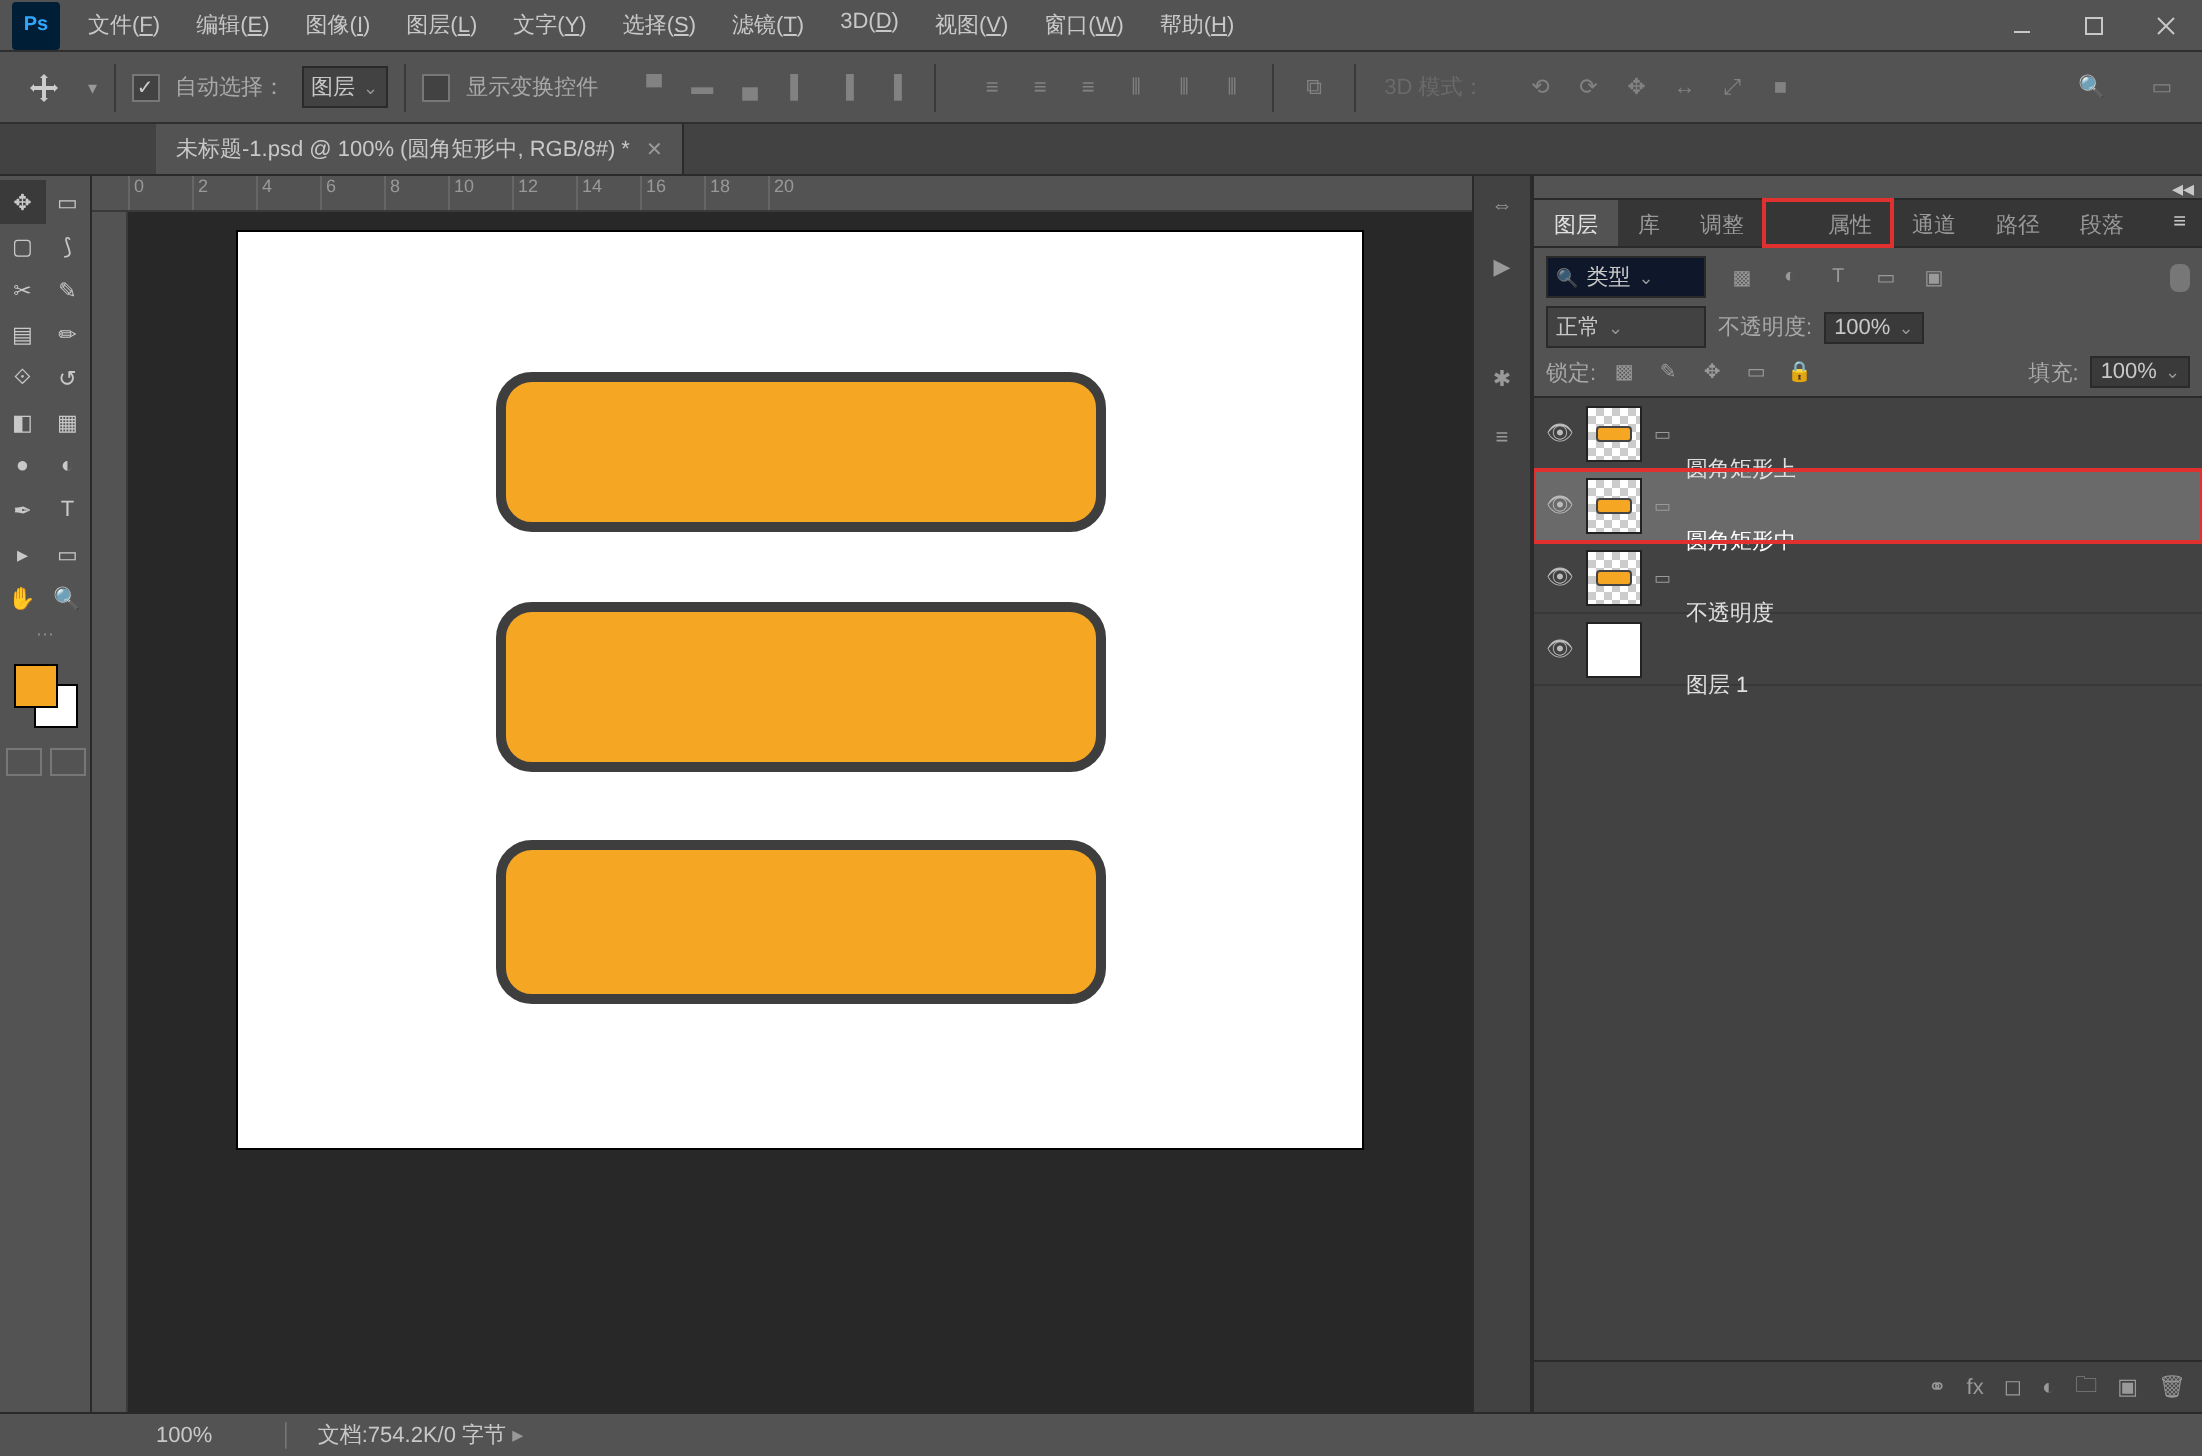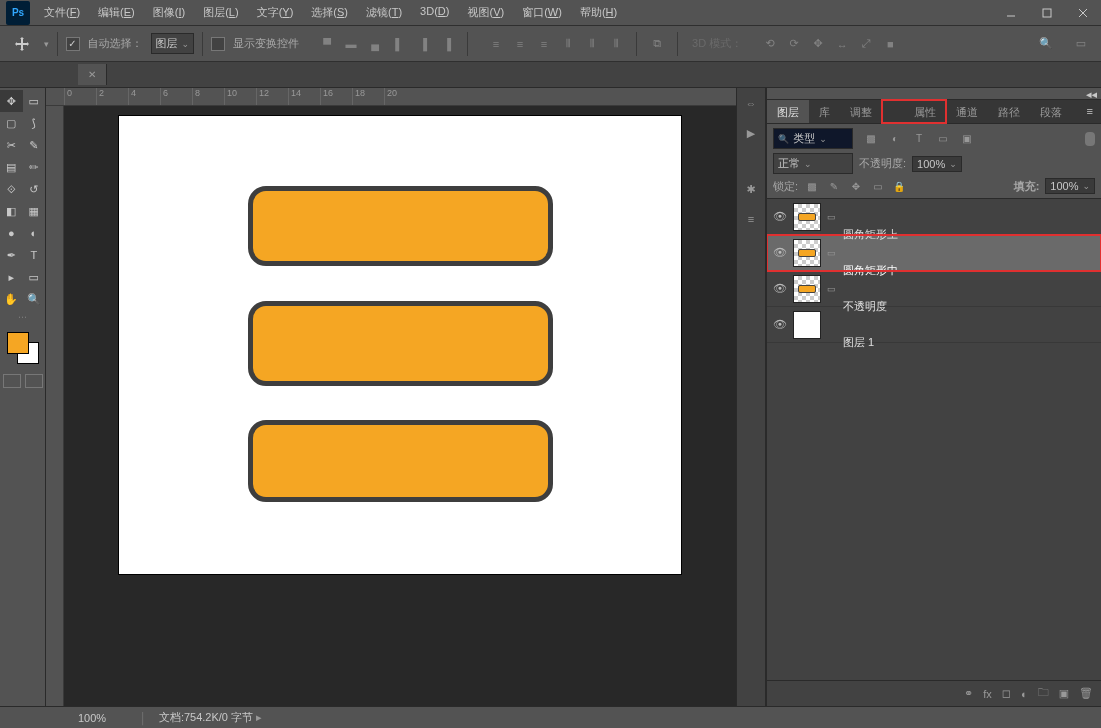--- a/index.html
+++ b/index.html
@@ -191,20 +191,21 @@
     <div class="opt-icon">↔</div>
     <div class="opt-icon">⤢</div>
     <div class="opt-icon">■</div>
   </div>
   <div class="search-btn">🔍</div>
   <div class="opt-icon">▭</div>
 </div>
 
 <div class="docbar">
   <div class="doctab">
+    <span>未标题-1.psd @ 100% (圆角矩形中, RGB/8#) *</span>
     <span class="doctab-x">✕</span>
   </div>
 </div>
 
 <div class="main">
 
   <div class="toolcol">
     <div class="tool-row">
         <div class="tool sel">✥</div>
         <div class="tool">▭</div>
@@ -325,21 +326,21 @@
             <span>100%</span>
           </span>
       </div>
       <div class="lo-row">
         <span class="lo-lbl">锁定:</span>
         <div class="lo-fi">▩</div>
         <div class="lo-fi">✎</div>
         <div class="lo-fi">✥</div>
         <div class="lo-fi">▭</div>
         <div class="lo-fi">🔒</div>
-        <span class="lo-lbl" style="margin-left:auto;font-weight:bold;">填充:</span>
+        <span class="lo-lbl" style="margin-left:auto;">填充:</span>
         <span class="lo-val dropdown">
             <span>100%</span>
           </span>
       </div>
     </div>
     <div class="layers-list">
       <div class="layer">
         <span class="eye">👁</span>
         <div class="thumb">
             <div class="mini"></div>

